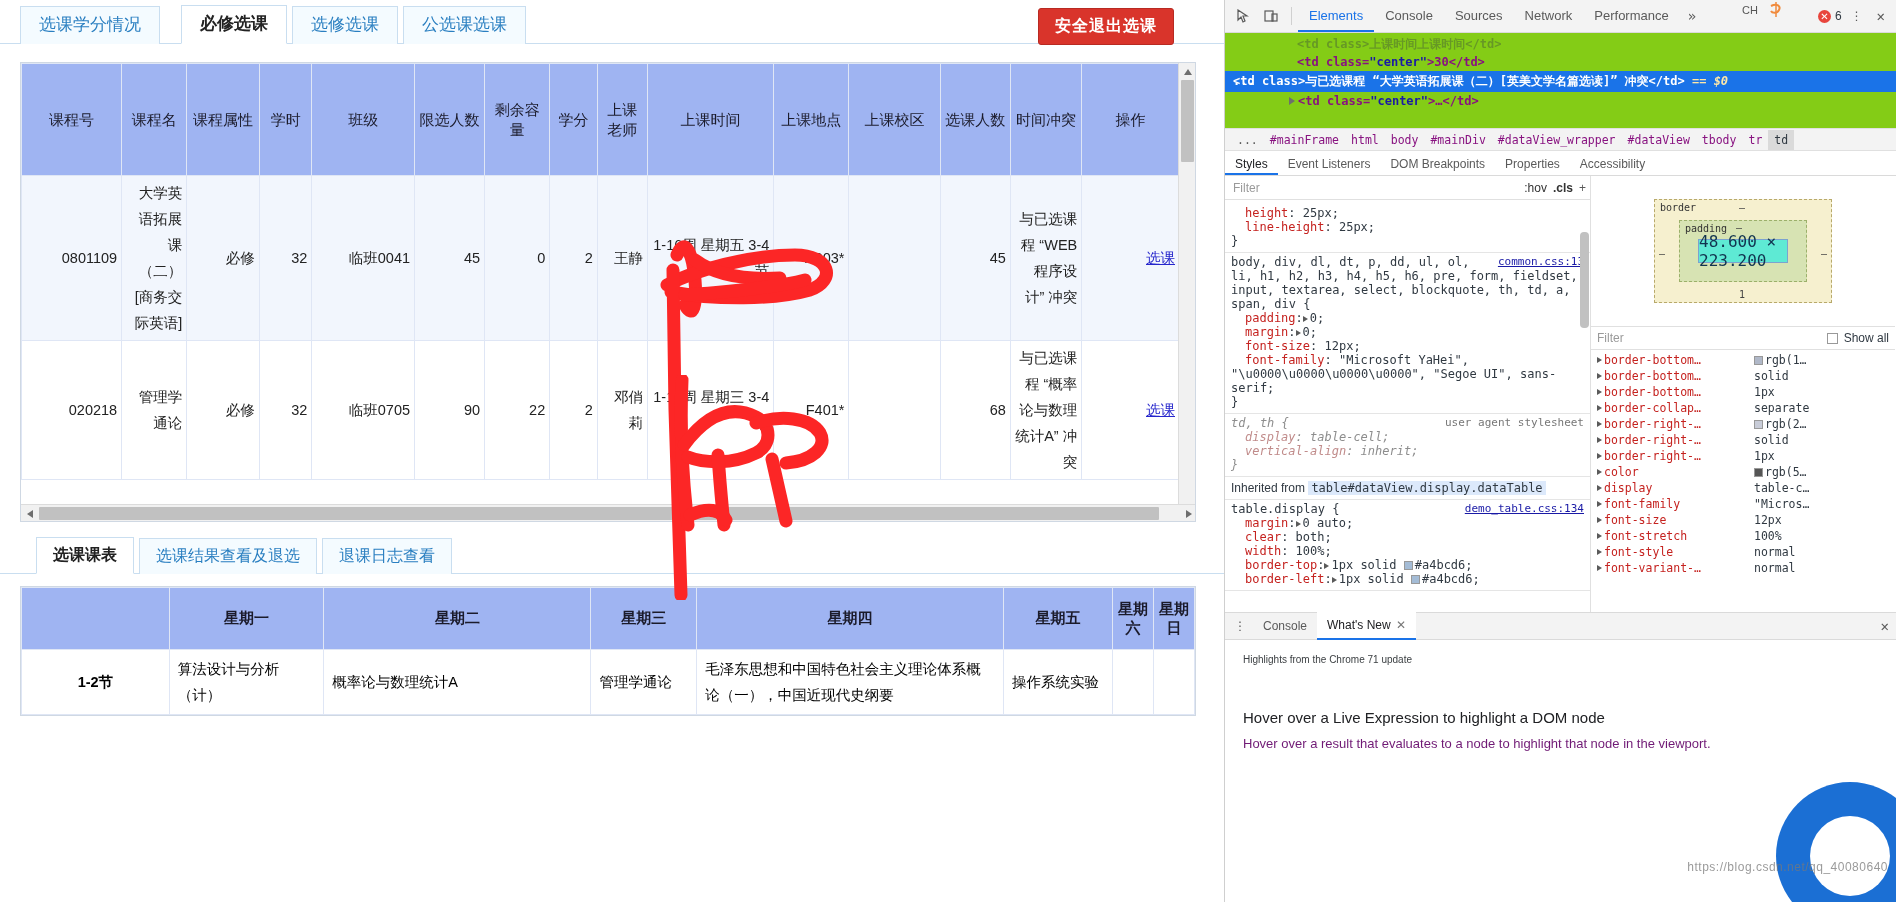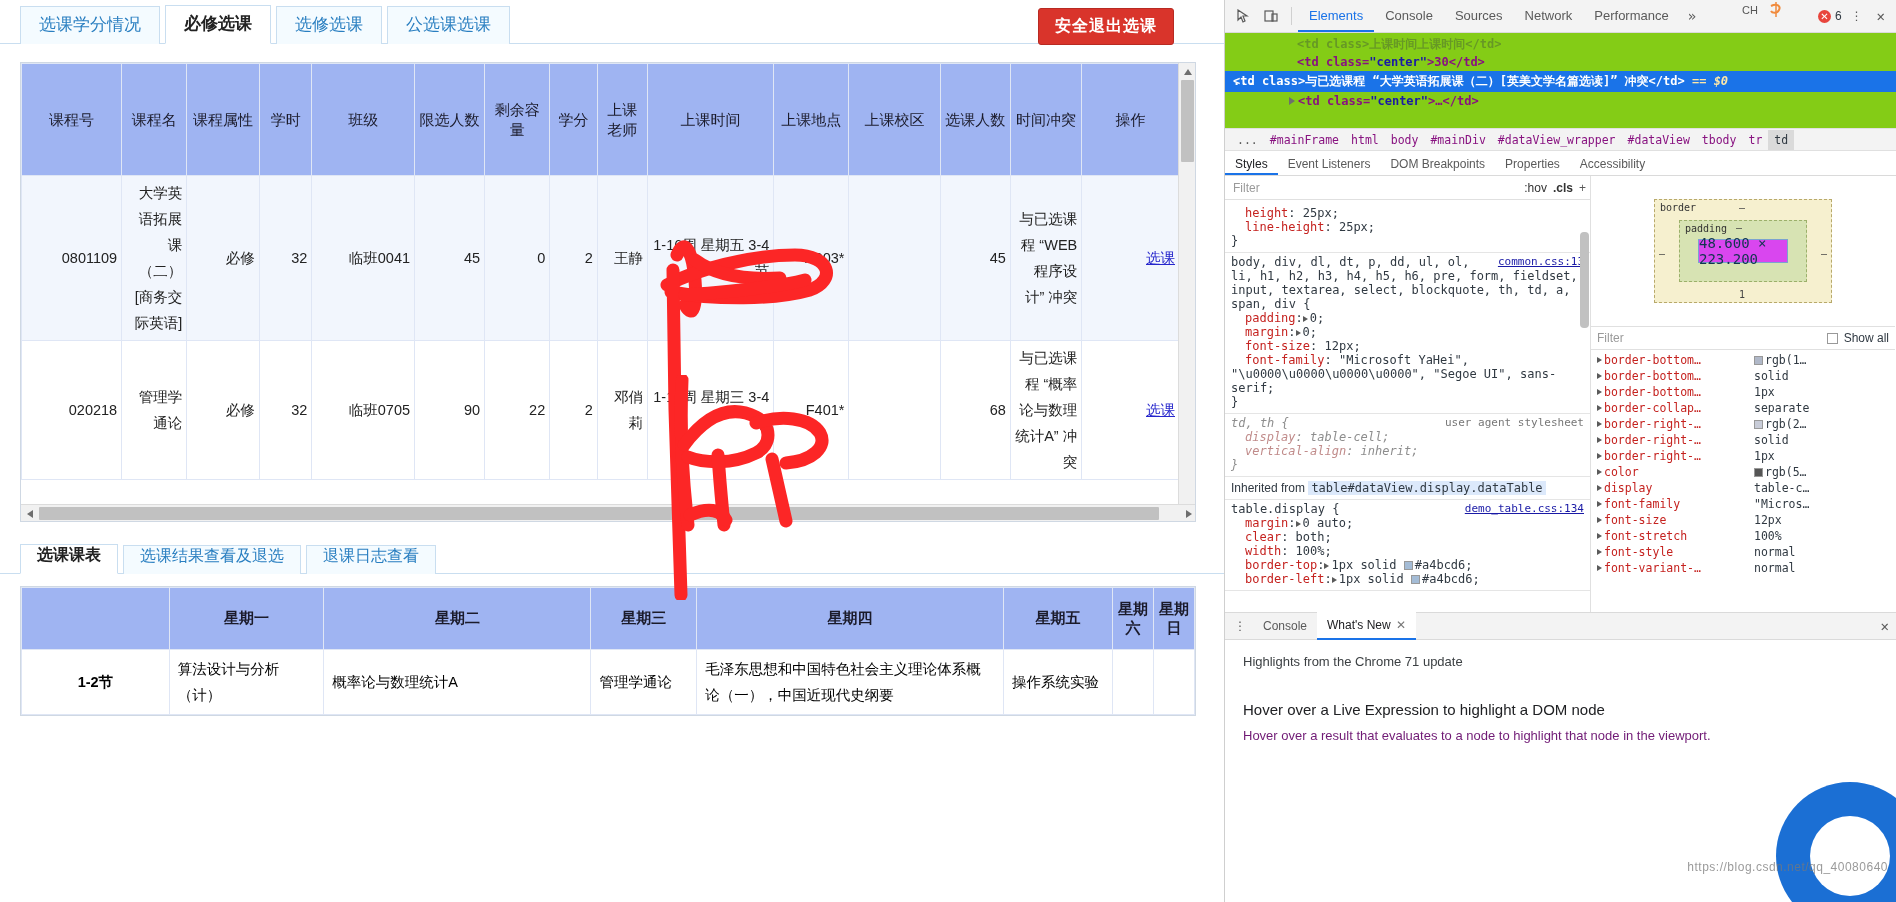--- a/index.html
+++ b/index.html
@@ -40,20 +40,21 @@
     position: relative;
     top: 1px;
     white-space: nowrap;
   }
   .tab.active {
     background: #ffffff;
     color: #222;
     font-weight: bold;
     border-bottom: 1px solid #ffffff;
     z-index: 3;
+    margin-left: 16px;
   }
   .exit-btn {
     position: absolute;
     right: 50px; top: 8px;
     background: #d9342b;
     color: #fff;
     font-size: 16px;
     font-weight: bold;
     border: 1px solid #b82a22;
     border-radius: 3px;
@@ -149,21 +150,21 @@
   .tri.lf { border-top:4px solid transparent;border-bottom:4px solid transparent;border-right:6px solid #6e6e6e; }
   .tri.rt { border-top:4px solid transparent;border-bottom:4px solid transparent;border-left:6px solid #6e6e6e; }
 
   
   .bottom-tabs {
     display: flex; align-items: flex-end;
     padding-left: 20px; height: 40px;
     margin-top: 12px;
     border-bottom: 1px solid #c9def0;
   }
-  .bottom-tabs .tab { font-size: 16px; padding: 0 16px 8px 16px; }
+  .bottom-tabs .tab { font-size: 16px; padding: 7px 16px 8px 16px; }
 
   .sched-wrap {
     margin: 12px 20px 0 20px;
     width: 1176px;
     border: 1px solid #cfd8e3;
     overflow: hidden;
     height: 130px;
   }
   table.sched {
     border-collapse: collapse; width: 100%;
@@ -319,23 +320,23 @@
     font-family: "DejaVu Sans Mono", monospace; font-size: 10px; color: #333;
   }
   .bm-lbl { position:absolute; left: 5px; top: 2px; font-size: 10px; }
   .bm-dash { position: absolute; font-size: 10px; color: #444; }
   .bm-pad {
     position: absolute; left: 24px; top: 20px; right: 24px; bottom: 20px;
     border: 1px dashed #9cb06a; background: #d7e3b3;
   }
   .bm-content {
     position: absolute; left: 18px; top: 18px; right: 18px; bottom: 18px;
-    background: #d946ef; border: 1px solid #7ba3cf;
+    background: #5eead4; border: 1px solid #7ba3cf;
     display: flex; align-items: center; justify-content: center;
-    font-size: 14px; color: #12344f;
+    font-size: 16px; color: #12344f;
   }
   .computed-filter {
     display:flex; align-items:center; height: 24px; gap: 6px;
     border-top:1px solid #e0e0e0; border-bottom:1px solid #e0e0e0;
     padding: 0 6px; flex:none; font-family: "Liberation Sans", sans-serif; font-size: 12px;
   }
   .computed-filter .cf { flex:1; color:#9a9a9a;}
   .computed-filter .cb { width:11px;height:11px;border:1px solid #999;display:inline-block;}
   .computed-list { flex: 1 1 auto; overflow: hidden; padding-top: 2px; }
   .cprop-row { display:flex; align-items:center; padding: 1px 6px; font-size: 11.5px; white-space: nowrap;}
@@ -345,21 +346,21 @@
   
   .drawer { height: 290px; border-top: 1px solid #dadada; display:flex; flex-direction:column; flex:none; background:#fff;}
   .drawer-tabs { display:flex; align-items:center; height: 27px; background:#f3f3f3; border-bottom:1px solid #dadada; padding-left:2px;}
   .drawer-tab {
     font-family: "Liberation Sans", sans-serif; font-size: 12px;
     color:#5a5a5a; padding: 6px 10px; cursor:pointer;
   }
   .drawer-tab.active { color:#202124; background:#fff; border-bottom:2px solid #1a73e8;}
   .drawer-x { margin-left:2px; color:#777; font-size:12px;}
   .whatsnew { padding: 14px 18px; font-family: "Liberation Sans", sans-serif; position:relative; overflow:hidden; flex:1;}
-  .wn-sub { font-size: 13px; color:#3c4043; margin-bottom: 32px;}
+  .wn-sub { font-size: 10px; color:#3c4043; margin-bottom: 44px;}
   .wn-title { font-size: 15px; color:#202124; margin-bottom: 8px;}
   .wn-body { font-size: 13px; color:#701a75; line-height: 19px;}
   .wn-logo {
     position:absolute; right:-28px; bottom:-28px;
     width: 148px; height: 148px; border-radius: 50%;
     background: #1b6fd4;
   }
   .wn-logo:after {
     content:""; position:absolute; left: 34px; top: 34px;
     width: 80px; height: 80px; border-radius: 50%; background:#fff;

